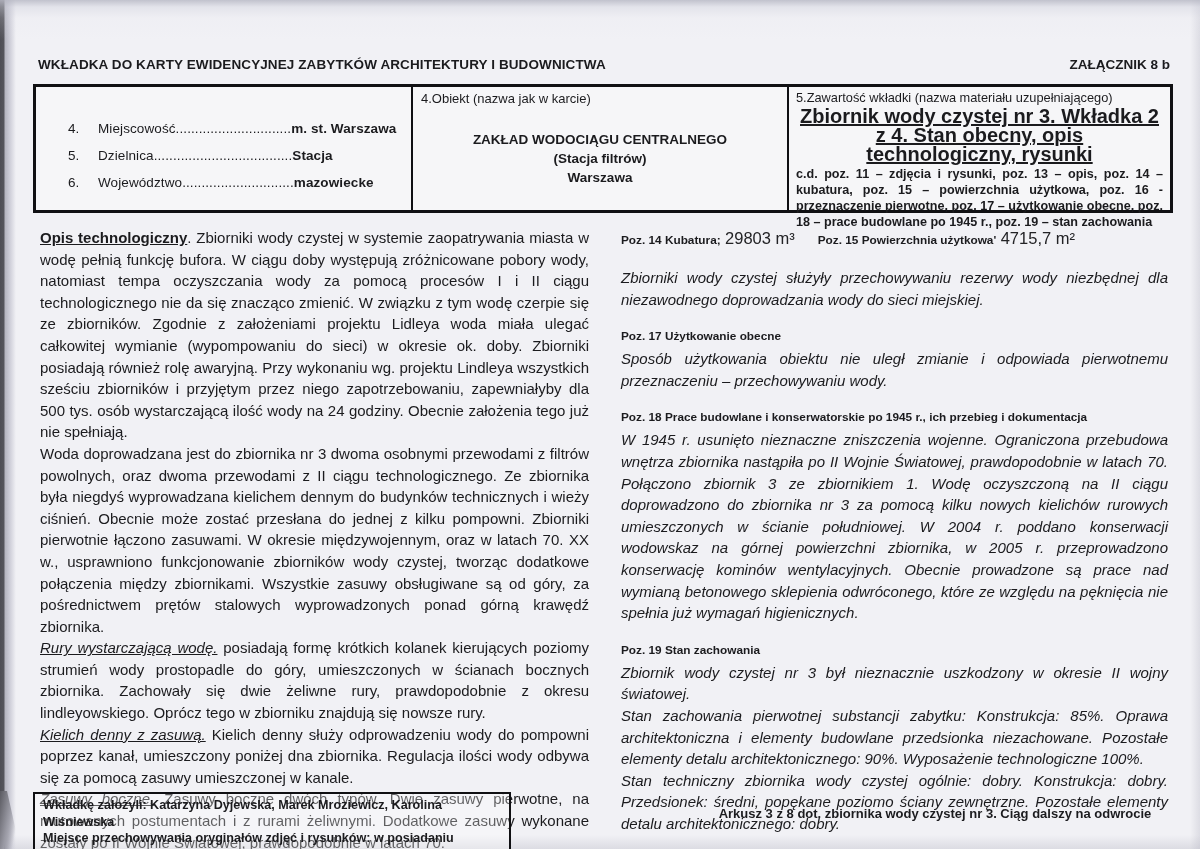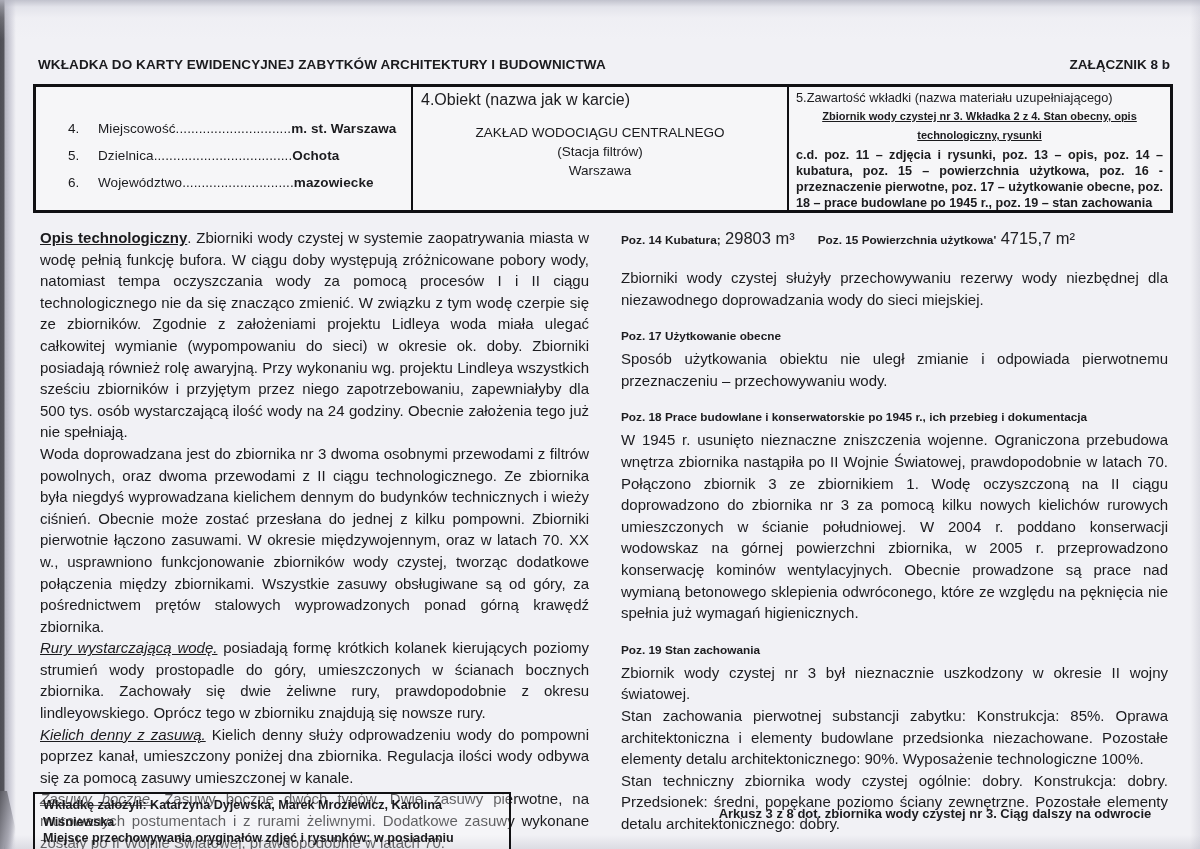--- a/index.html
+++ b/index.html
@@ -38,27 +38,27 @@
     display: flex; background: rgba(255,255,255,.35);
   }
   .cell { height: 100%; }
   .cell-address { width: 377px; border-right: 2px solid #101013; padding: 28px 10px 0 32px; }
   .addr-row { display: flex; font-size: 13.5px; line-height: 27px; }
   .addr-num { width: 30px; }
   .addr-text { white-space: nowrap; letter-spacing: .1px; }
   .addr-value { font-weight: bold; }
 
   .cell-object { width: 376px; border-right: 2px solid #101013; padding: 4px 8px; }
-  .obj-caption { font-size: 16px; }
-  .obj-name { margin-top: 14px; text-align: center; font-weight: normal; font-size: 13.5px; line-height: 19px; }
+  .obj-caption { font-size: 13px; }
+  .obj-name { margin-top: 24px; text-align: center; font-weight: bold; font-size: 13.5px; line-height: 19px; }
 
   .cell-contents { flex: 1; padding: 3px 7px; border-radius: 11px; }
   .cnt-caption { font-size: 12.8px; line-height: 16px; }
   .cnt-title {
-    text-align: center; font-weight: bold; font-size: 11px; line-height: 19px;
+    text-align: center; font-weight: bold; font-size: 20px; line-height: 19px;
     text-decoration: underline; margin: 1px 4px 2px 4px;
   }
   .cnt-details { font-weight: bold; font-size: 12.6px; line-height: 16px; text-align: justify; }
 
   
   .col-left {
     position: absolute; left: 40px; top: 227px; width: 549px;
     font-size: 15px; line-height: 21.6px; text-align: justify;
   }
   .col-left p { margin: 0; }
@@ -67,21 +67,21 @@
 
   .col-right { position: absolute; left: 621px; top: 229px; width: 547px; }
   .metrics { white-space: nowrap; }
   .metric-label { font-weight: bold; font-size: 11.8px; }
   .metric-value { font-size: 16.5px; color: #232326; }
   .metric-gap { display: inline-block; width: 14px; }
 
   .sec { margin-top: 19px; }
   .sec-heading { font-weight: bold; font-size: 11.8px; line-height: 15px; margin-bottom: 4px; }
   .sec-body {
-    font-size: 15px; line-height: 21.6px; text-align: justify; white-space: pre-line;
+    font-size: 15px; line-height: 21.6px; text-align: justify; white-space: pre-line; font-style: italic;
   }
 
   
   .credits-box {
     position: absolute; left: 33px; top: 792px; width: 478px;
     border: 2px solid #101013; padding: 3px 8px 4px 8px;
     font-weight: bold; font-size: 12.6px; line-height: 16.5px;
     background: rgba(255,255,255,.3);
   }
   .sheet-note {
@@ -108,21 +108,21 @@
 
   <div class="info-table">
 
     <div class="cell cell-address">
       <div class="addr-row">
         <span class="addr-num">4.</span>
         <span class="addr-text"><span>Miejscowość..............................</span><span class="addr-value">m. st. Warszawa</span></span>
       </div>
       <div class="addr-row">
         <span class="addr-num">5.</span>
-        <span class="addr-text"><span>Dzielnica....................................</span><span class="addr-value">Ochota</span></span>
+        <span class="addr-text"><span>Dzielnica....................................</span><span class="addr-value">Stacja</span></span>
       </div>
       <div class="addr-row">
         <span class="addr-num">6.</span>
         <span class="addr-text"><span>Województwo.............................</span><span class="addr-value">mazowiecke</span></span>
       </div>
     </div>
 
     <div class="cell cell-object">
       <div class="obj-caption">4.Obiekt (nazwa jak w karcie)</div>
       <div class="obj-name">

